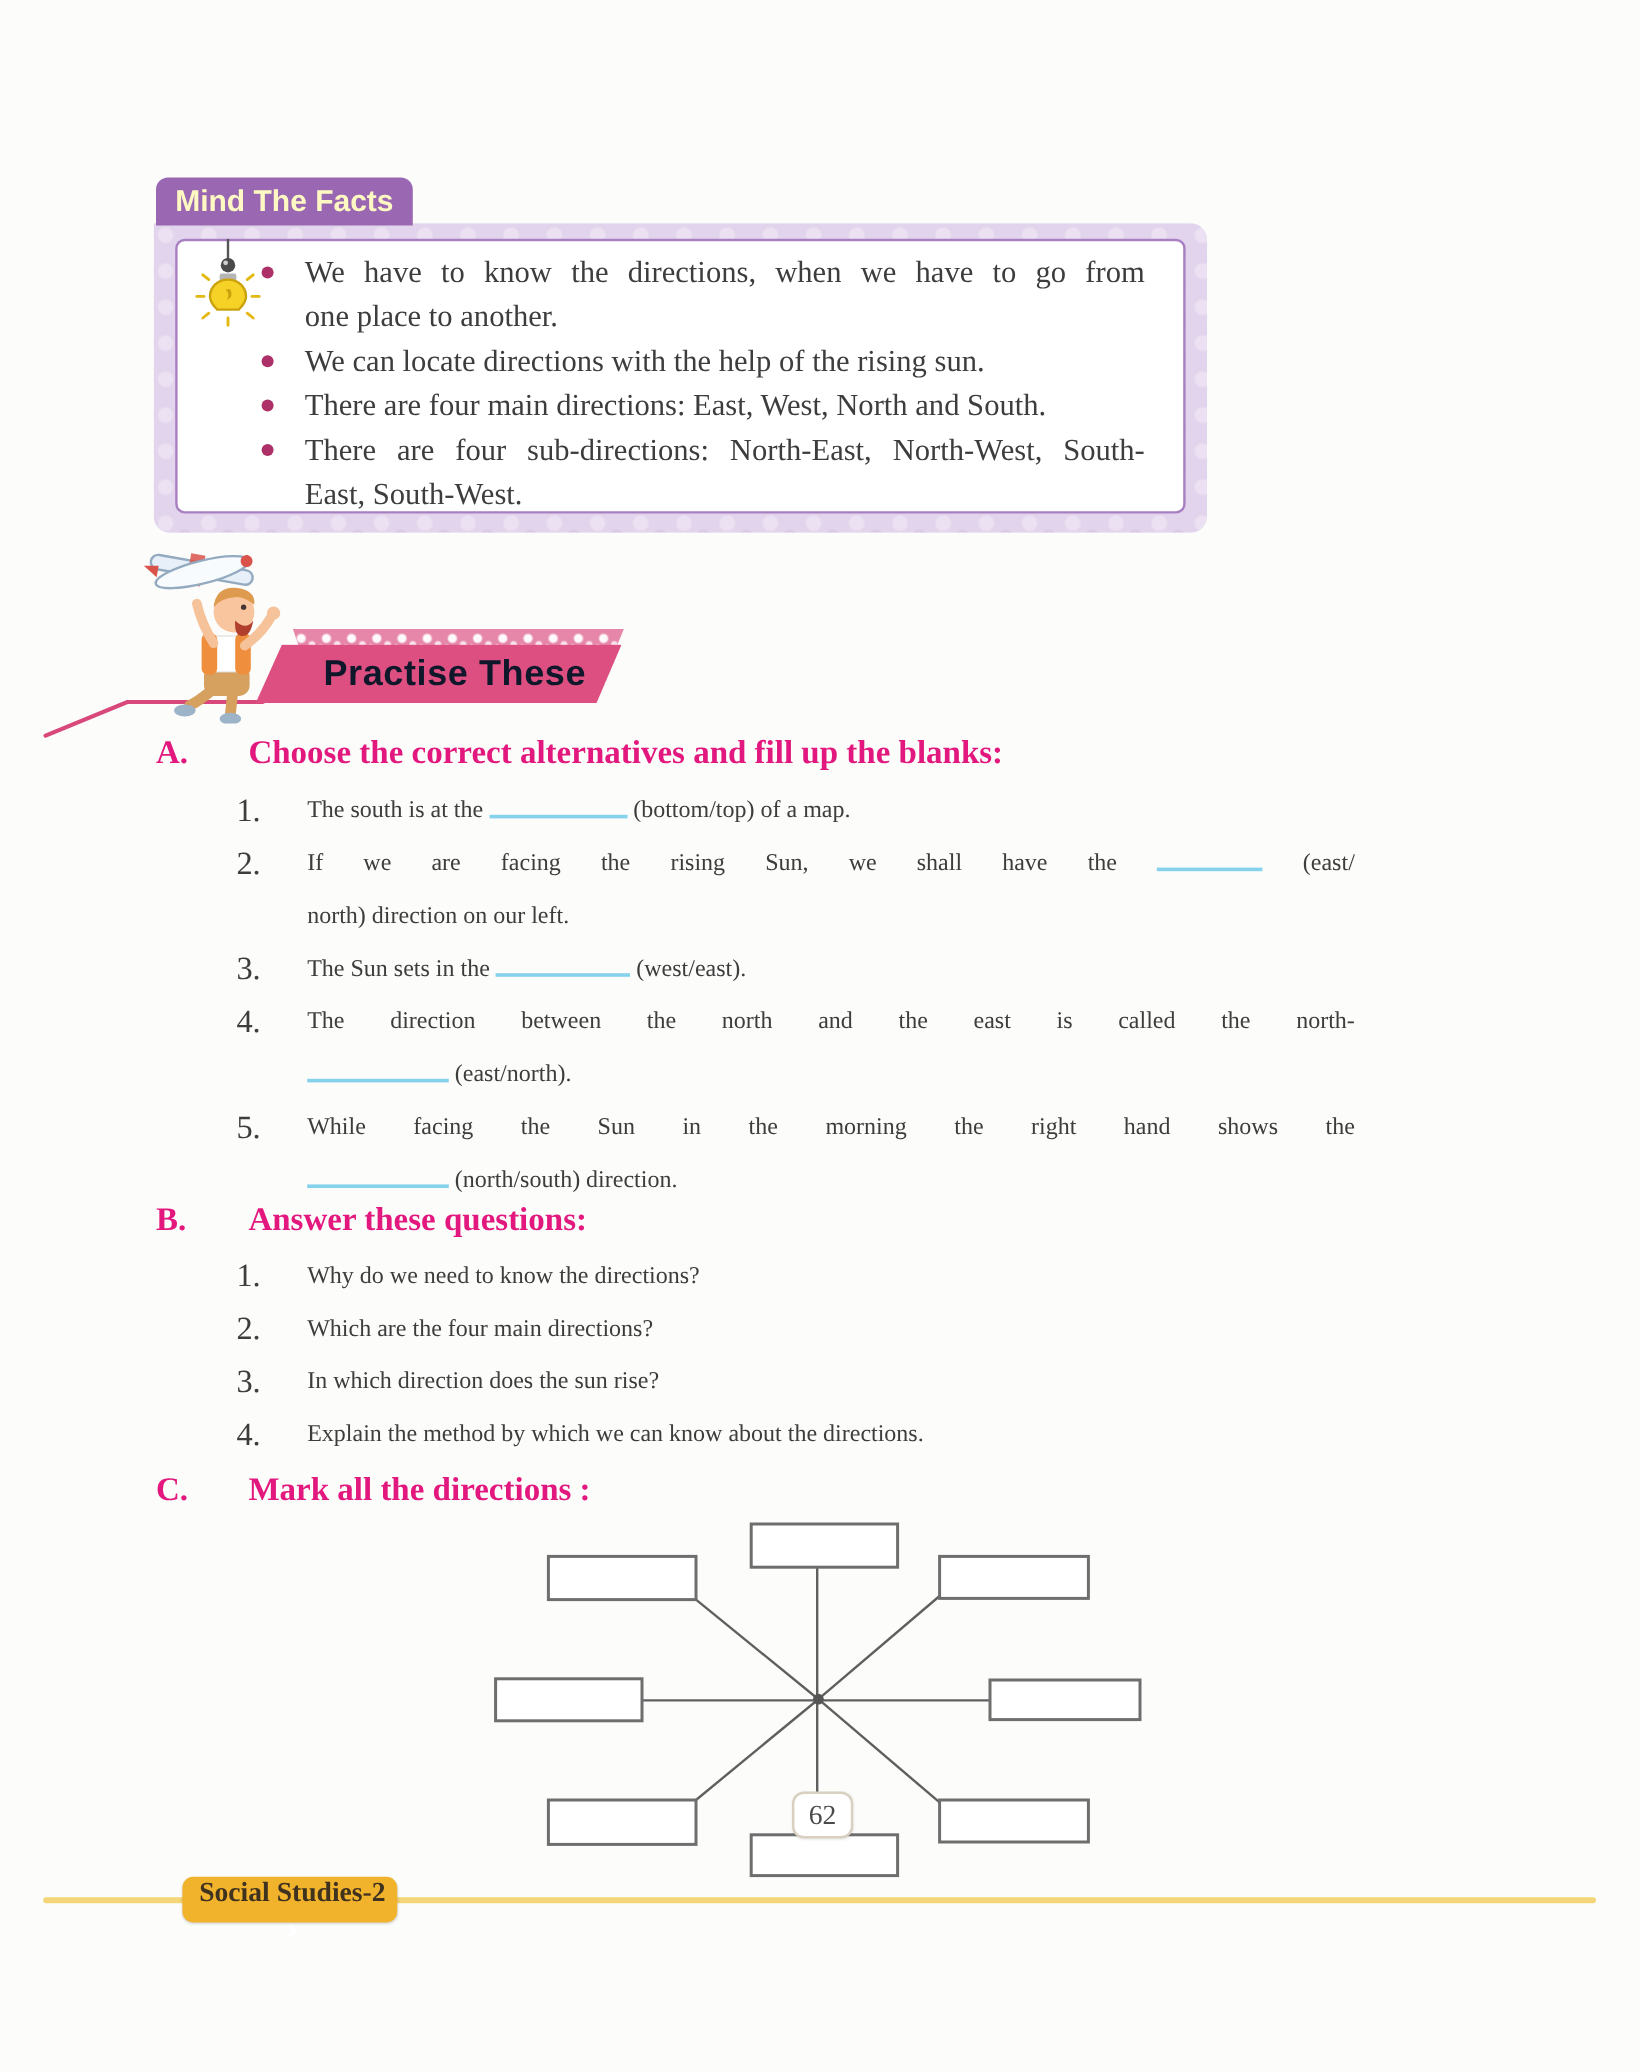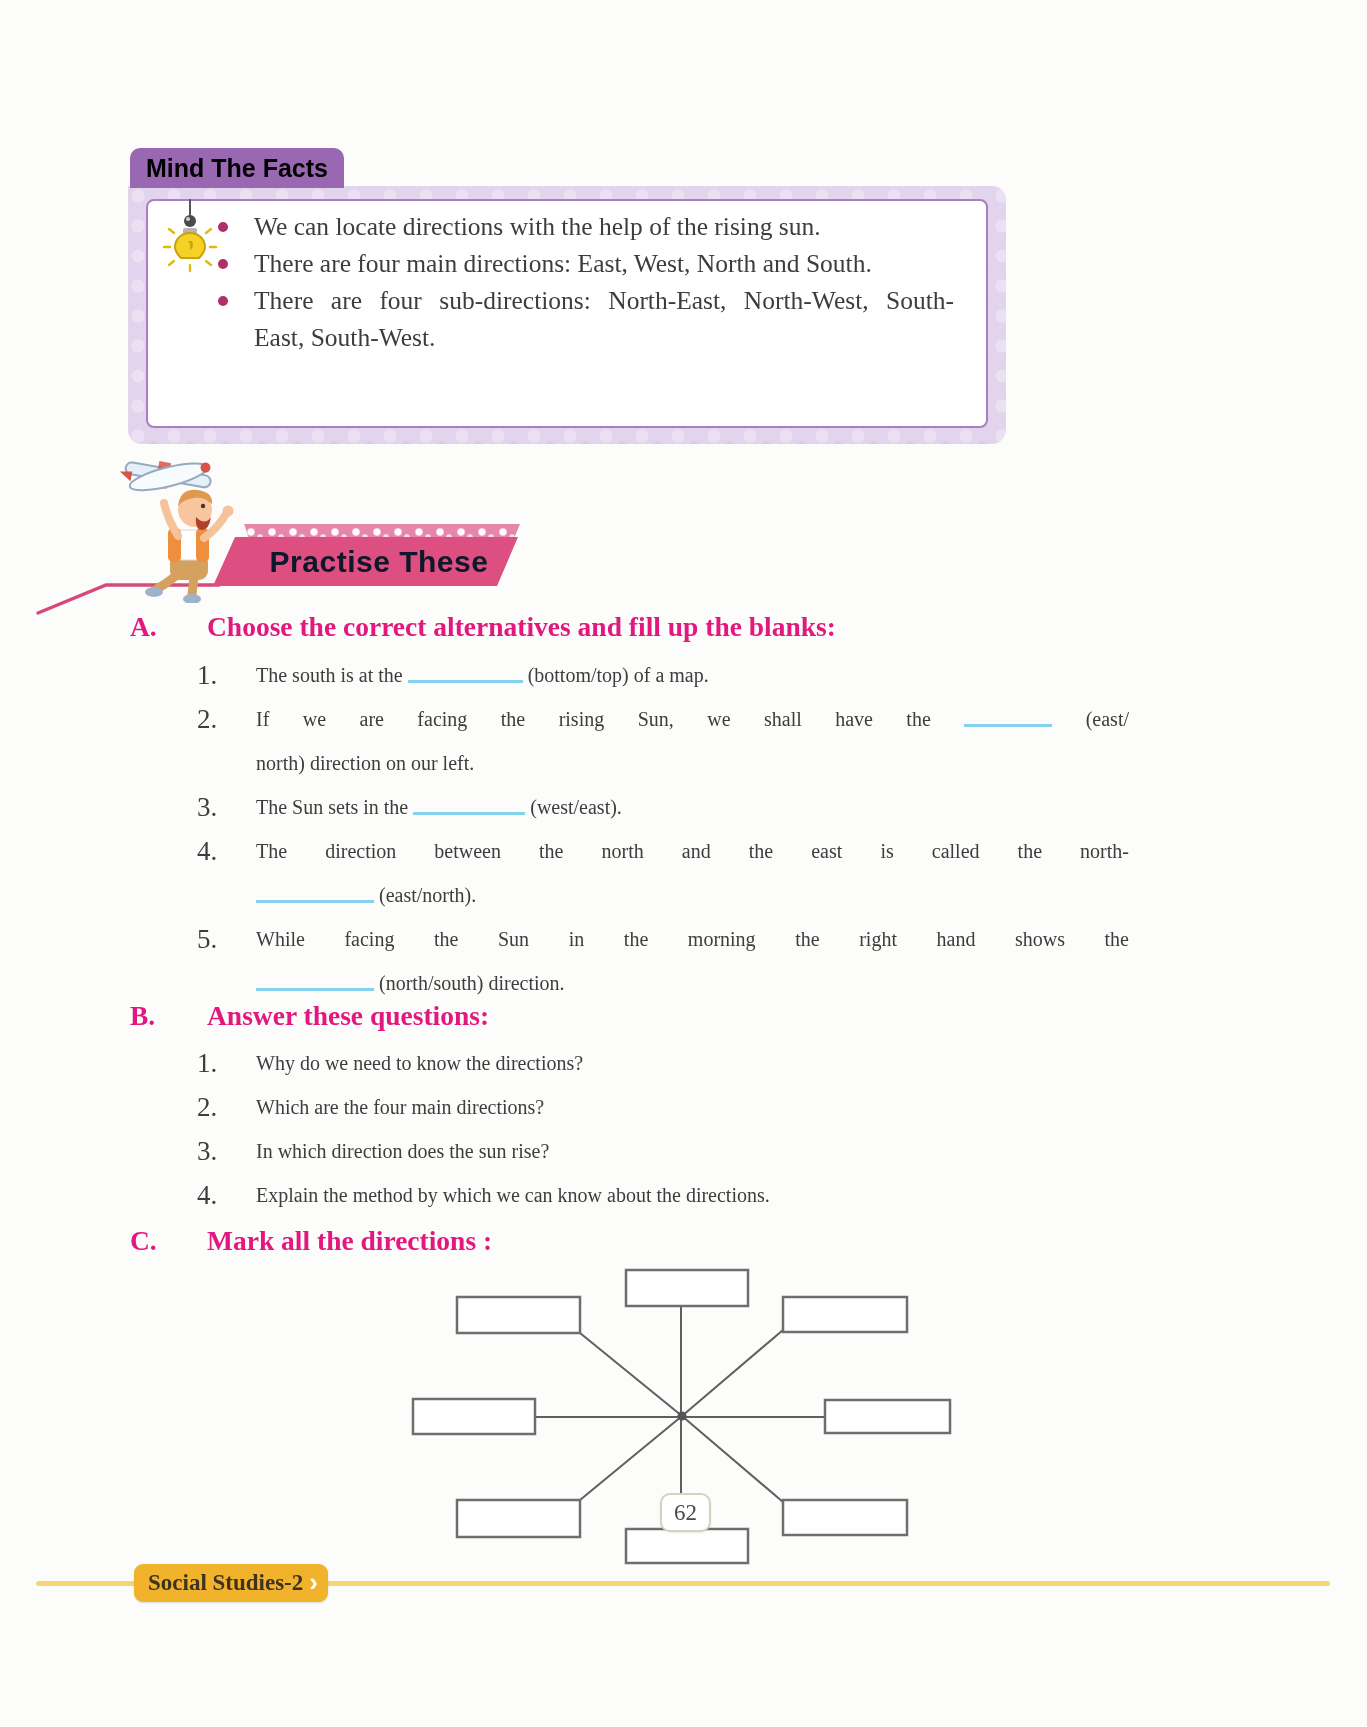--- a/index.html
+++ b/index.html
@@ -7,21 +7,21 @@
     position:relative; width:1367px; height:1727px; margin:0 auto;
     background:#fcfcfb; overflow:hidden;
     font-family:"Liberation Serif", serif; color:#3d3d3d;
   }
 
   
   .mtf-tab{
     position:absolute; left:130px; top:148px; width:214px; height:40px;
     background:#9a67b2; border-radius:10px 10px 0 0;
     display:flex; align-items:center; padding-left:16px; box-sizing:border-box;
-    font-family:"Liberation Sans", sans-serif; font-size:25px; color:#000000; font-weight:600;
+    font-family:"Liberation Sans", sans-serif; font-size:25px; color:#fef9c3; font-weight:600;
     z-index:3;
   }
   .mtf-frame{
     position:absolute; left:128px; top:186px; width:878px; height:258px;
     background-color:#e2d4ec; border-radius:0 14px 14px 14px;
     background-image:
       radial-gradient(circle at 10px 10px, rgba(255,255,255,.30) 6px, transparent 7px),
       radial-gradient(circle at 26px 22px, rgba(168,127,194,.14) 6px, transparent 7px);
     background-size:36px 30px; z-index:2;
   }
@@ -82,25 +82,26 @@
 
   
   .diagram{position:absolute; left:400px; top:1262px;}
 
   
   .footer-line{
     position:absolute; left:36px; top:1581px; width:1294px; height:5px;
     background:#f4d678; border-radius:3px;
   }
   .book-badge{
-    position:absolute; left:134px; top:1564px; height:38px;
+    position:absolute; left:152px; top:1564px; height:38px;
     background:#f2b32c; border-radius:9px; padding:0 10px 0 14px; box-sizing:border-box;
     display:flex; align-items:center; gap:6px;
     font-size:23px; font-weight:bold; color:#3f3320;
     box-shadow:0 1px 2px rgba(0,0,0,.15);
+    flex-direction:column;
   }
   .book-badge .chev{
     font-family:"Liberation Sans", sans-serif; color:#ffffff;
     font-size:26px; font-weight:bold; line-height:1; margin-top:-2px;
   }
   .page-badge{
     position:absolute; left:660px; top:1493px; width:47px; height:35px;
     background:#ffffff; border:2px solid #d8d0c0; border-radius:10px;
     display:flex; align-items:center; justify-content:center;
     font-size:23px; color:#4a4a4a;
@@ -128,20 +129,27 @@
           <line x1="12" y1="34" x2="7" y2="30"></line>
             <line x1="44" y1="34" x2="49" y2="30"></line>
           <line x1="12" y1="62" x2="7" y2="66"></line>
             <line x1="44" y1="62" x2="49" y2="66"></line>
           <line x1="28" y1="66" x2="28" y2="72"></line>
         </g>
         <path d="M28,34 c9,0 15,6.5 15,14 c0,5.5 -4,8.5 -6,11 l-18,0 c-2,-2.5 -6,-5.5 -6,-11 c0,-7.5 6,-14 15,-14 z" fill="#f5d225" stroke="#c9a20c" stroke-width="2"></path>
         <path d="M26,42 q4,4 1,9 q6,-2 3,-9 z" fill="#c9a20c"></path>
       </svg>
       <div class="mtf-list">
+          <div class="mtf-item">
+            <span class="mtf-dot"></span>
+            <div class="mtf-text">
+              <div class="mtf-line stretch">We have to know the directions, when we have to go from</div>
+              <div class="mtf-line">one place to another.</div>
+            </div>
+          </div>
           <div class="mtf-item">
             <span class="mtf-dot"></span>
             <div class="mtf-text">
               <div class="mtf-line">We can locate directions with the help of the rising sun.</div>
             </div>
           </div>
           <div class="mtf-item">
             <span class="mtf-dot"></span>
             <div class="mtf-text">
               <div class="mtf-line">There are four main directions: East, West, North and South.</div>

